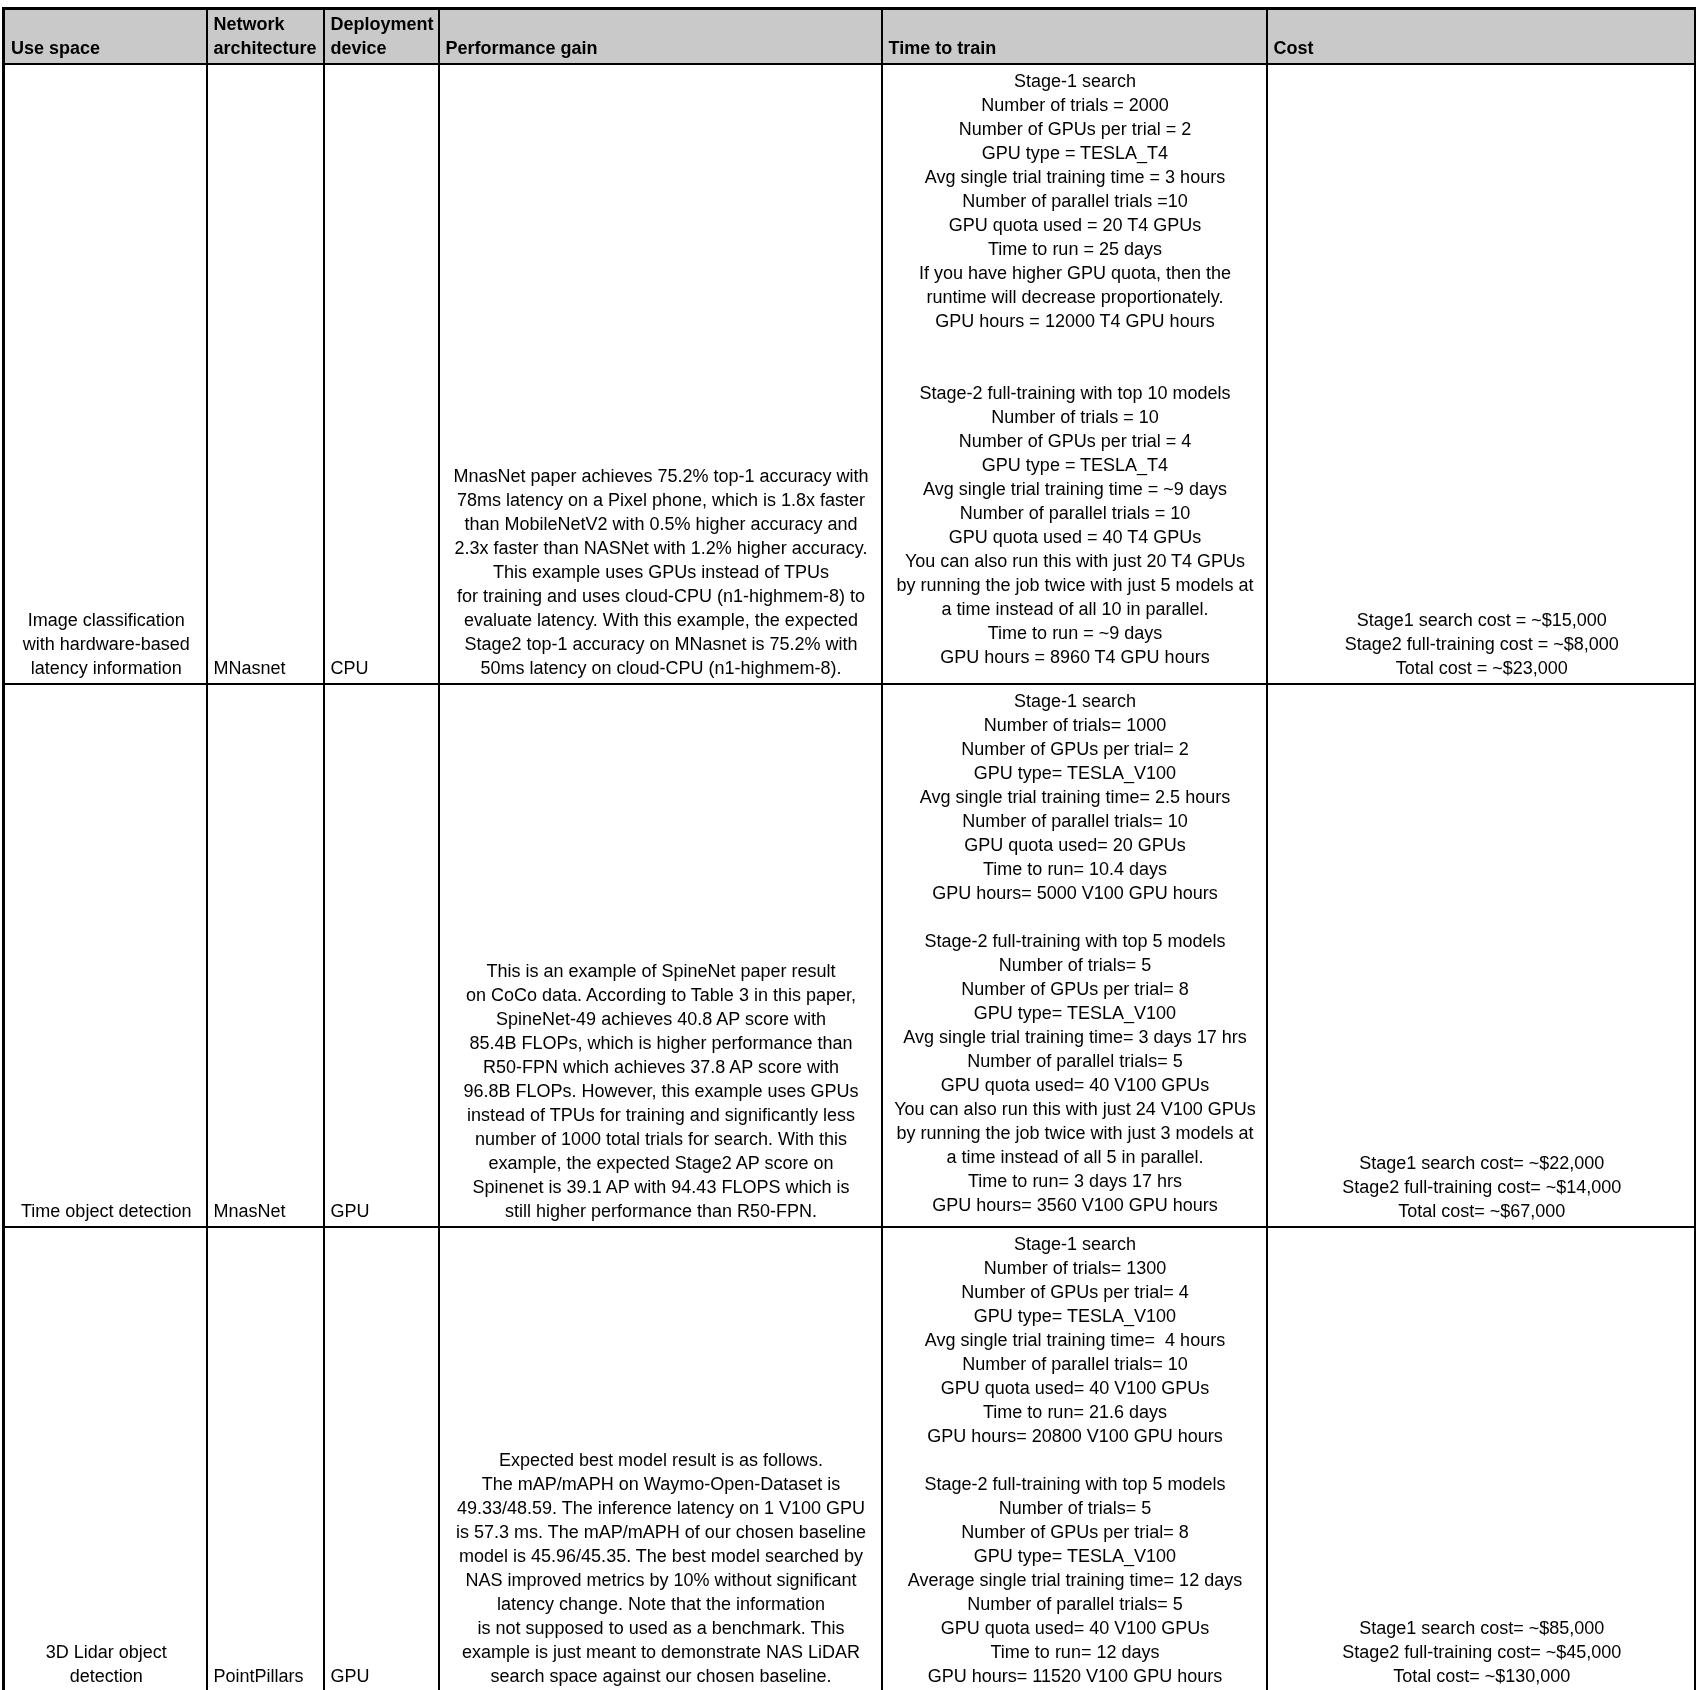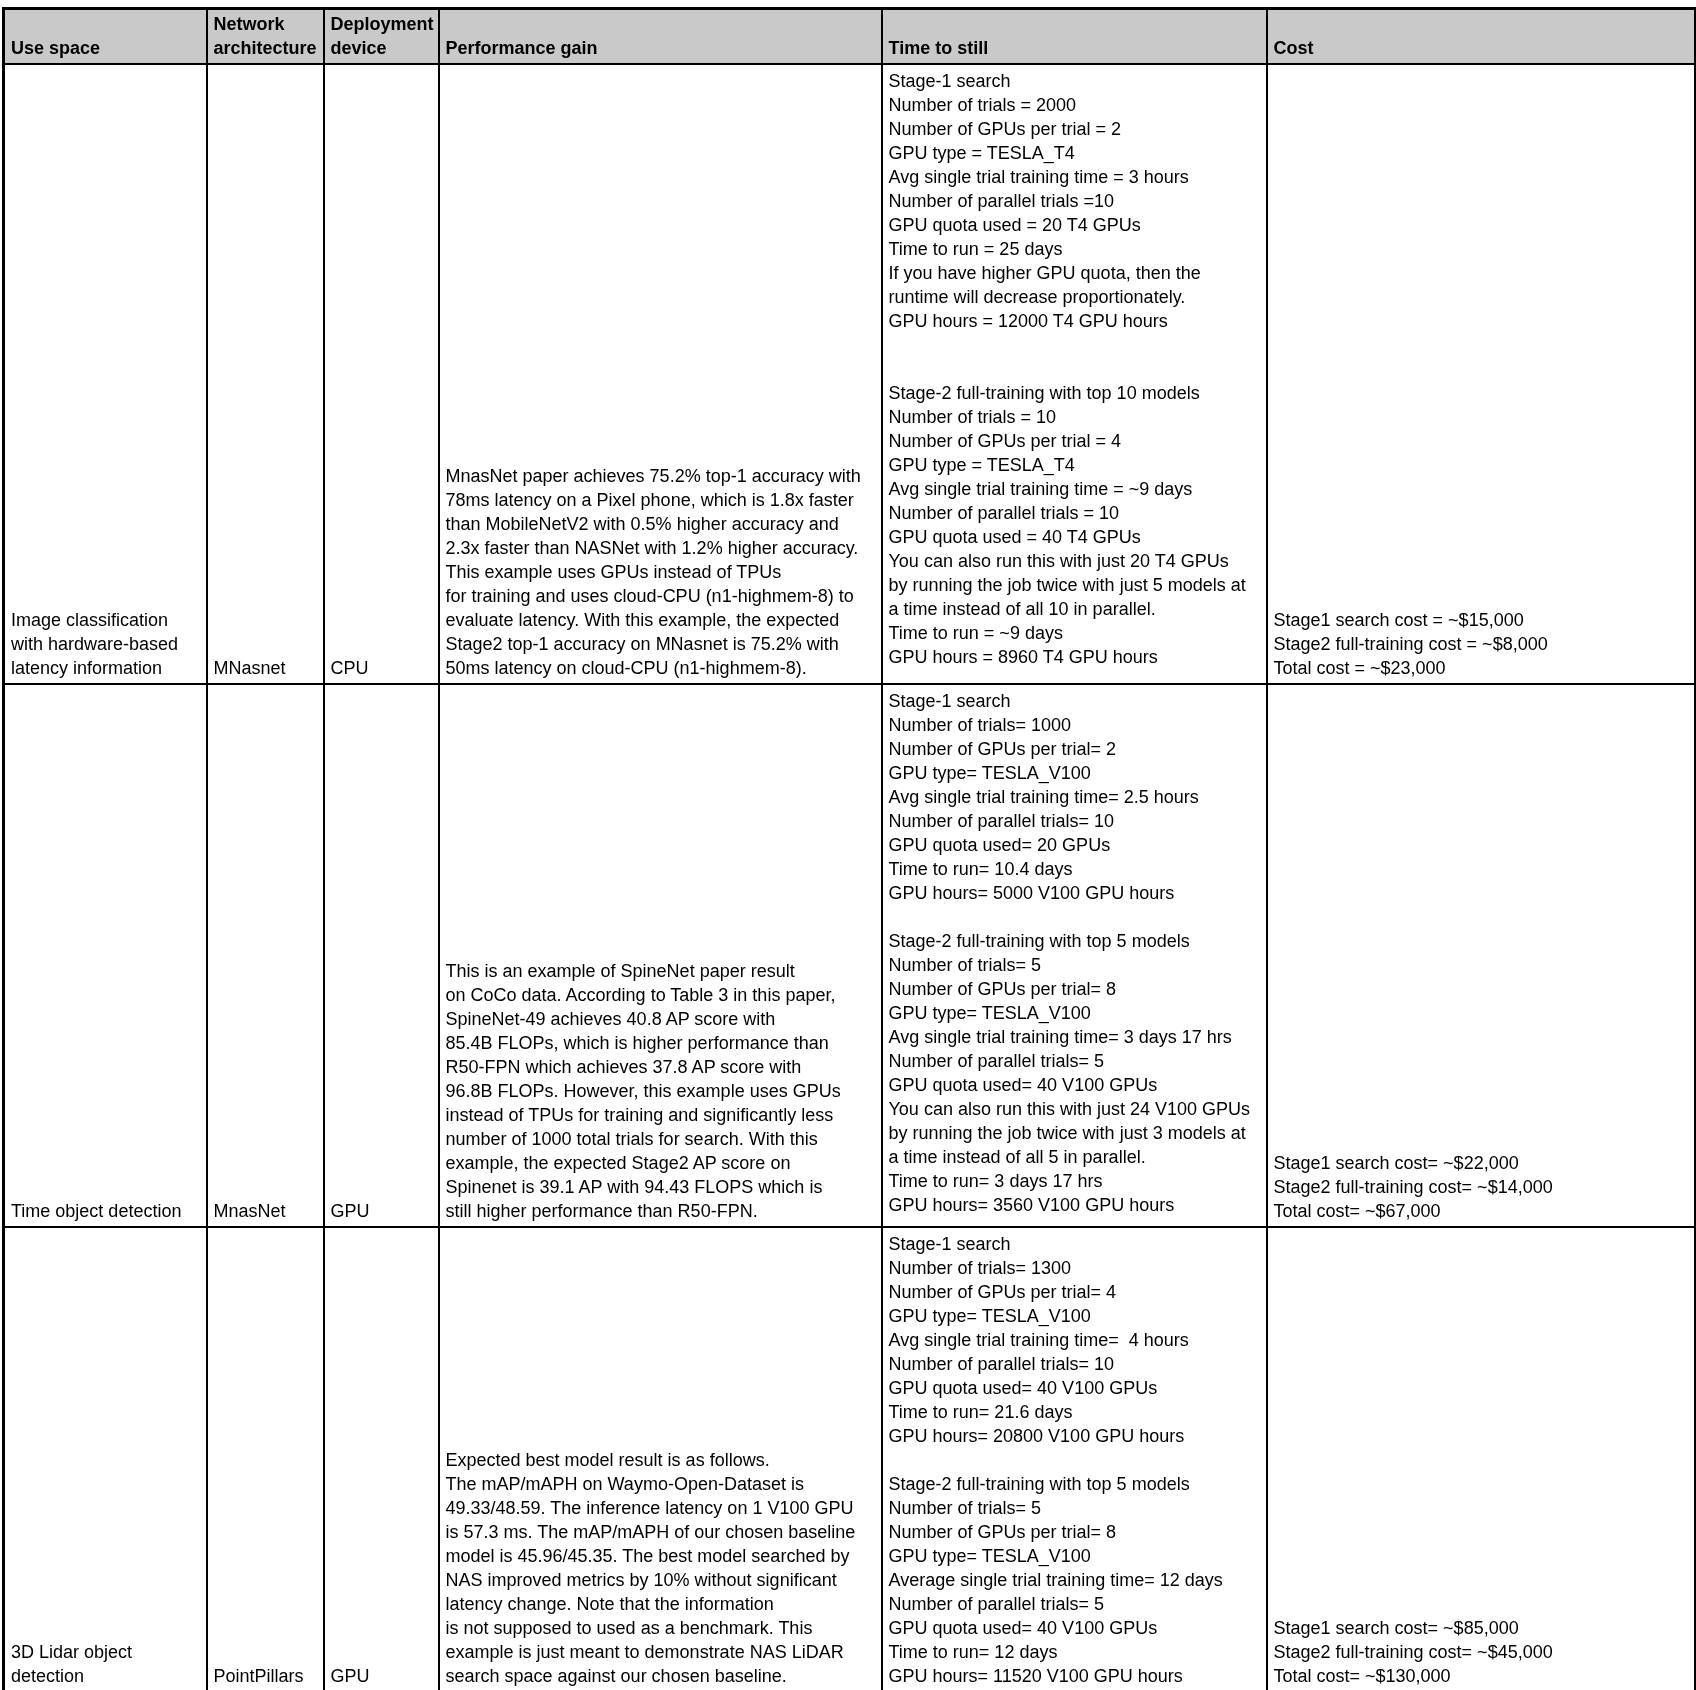--- a/index.html
+++ b/index.html
@@ -27,21 +27,21 @@
     text-align: left;
   }
   th {
     background: #c9c9c9;
     vertical-align: bottom;
     font-weight: bold;
     white-space: pre-wrap;
   }
   td.v-bottom { vertical-align: bottom; }
   td.v-top    { vertical-align: top; padding-top: 4px; }
-  .lines      { white-space: pre-wrap; }
+  .lines      { white-space: pre-wrap; text-align: center; }
   tr.hdr  { height: 55px; }
   tr.row1 { height: 620px; }
   tr.row2 { height: 543px; }
   tr.row3 { height: 463px; }
 </style>
 </head>
 <body>
 
 <table class="grid">
   <colgroup>
@@ -51,21 +51,21 @@
     <col style="width:443px">
     <col style="width:385px">
     <col style="width:429px">
   </colgroup>
   <tbody>
     <tr class="hdr">
       <th>Use space</th>
       <th>Network architecture</th>
       <th>Deployment device</th>
       <th>Performance gain</th>
-      <th>Time to still</th>
+      <th>Time to train</th>
       <th>Cost</th>
     </tr>
 
     <tr class="row1">
       <td class="v-bottom lines">Image classification
 with hardware-based
 latency information</td>
       <td class="v-bottom">MNasnet</td>
       <td class="v-bottom">CPU</td>
       <td class="v-bottom lines">MnasNet paper achieves 75.2% top-1 accuracy with

